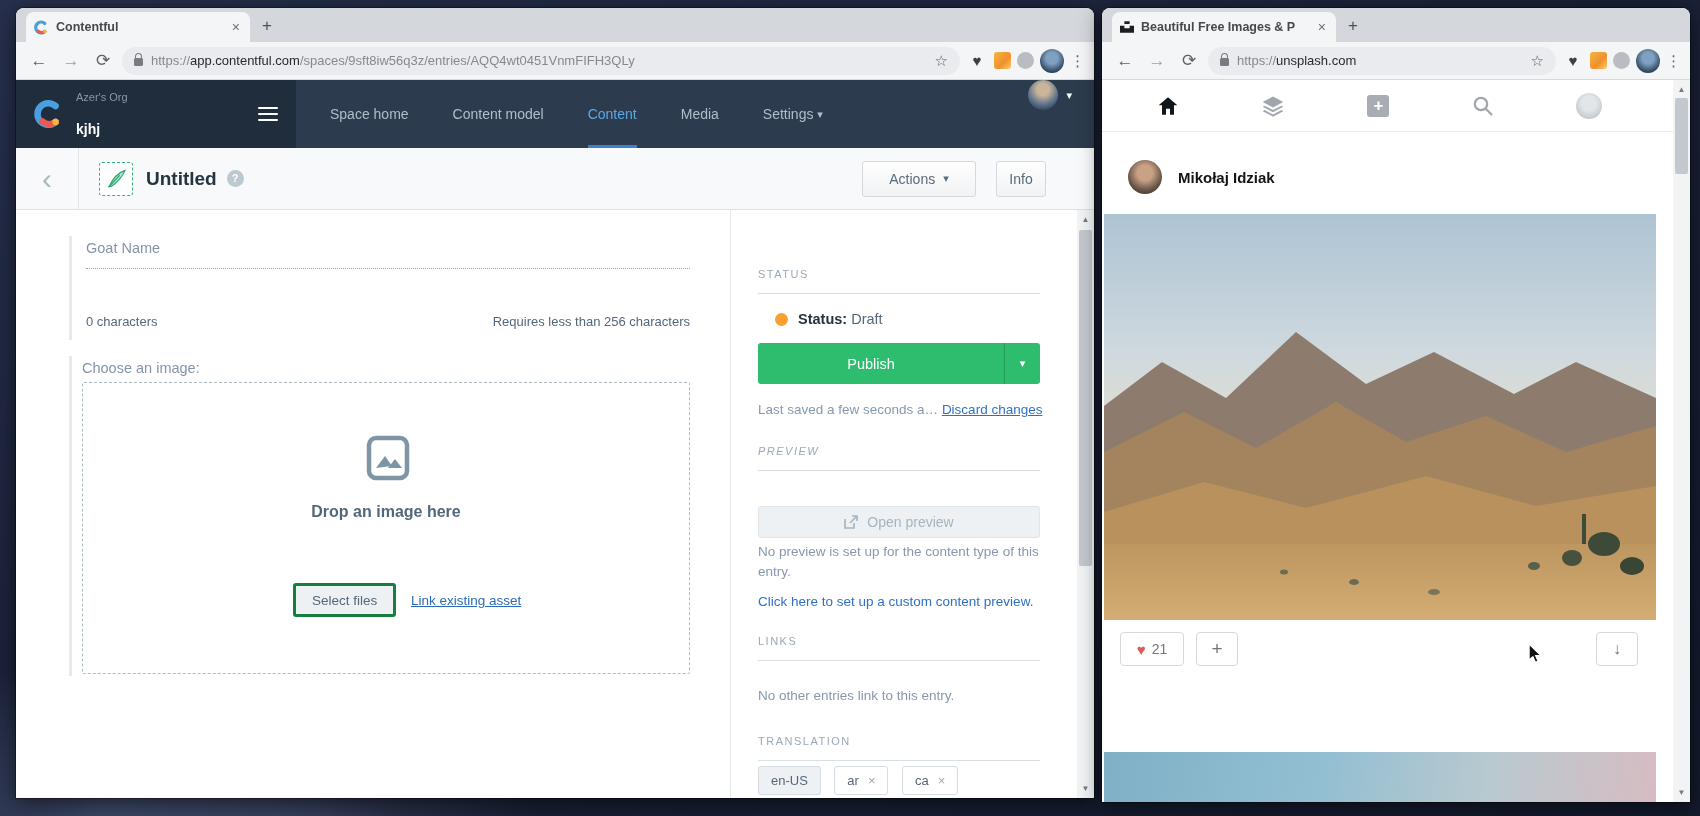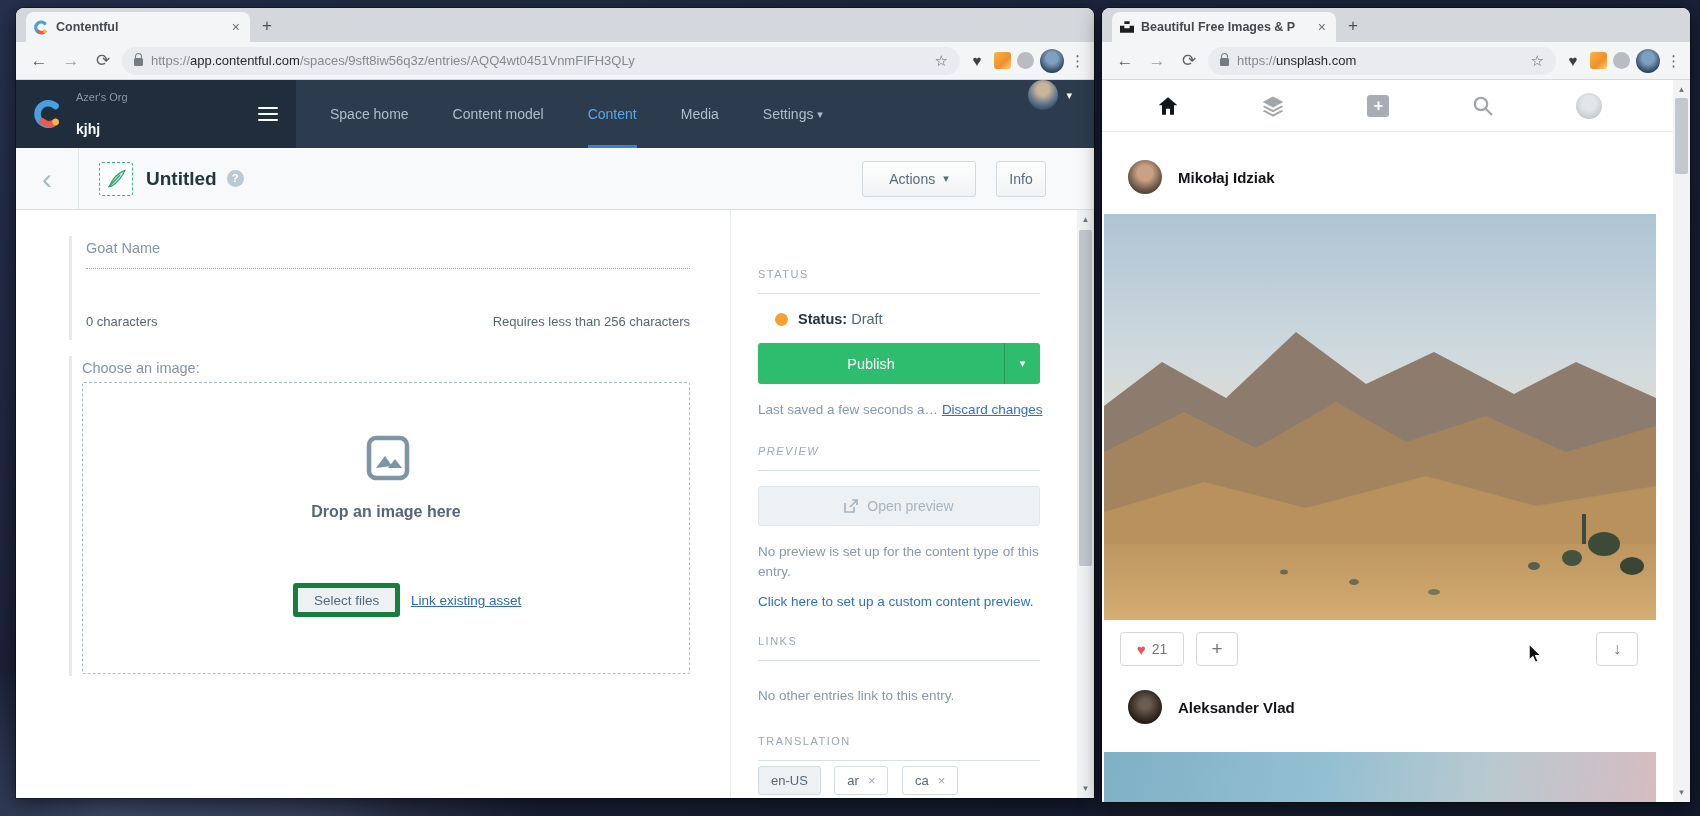--- a/index.html
+++ b/index.html
@@ -63,30 +63,30 @@
   .qmark { width:17px; height:17px; border-radius:50%; background:#bcc9d0; color:#fff; font-size:11px; font-weight:bold; text-align:center; line-height:17px; }
   .cfbtn { height:36px; background:linear-gradient(#fefefe,#f1f3f4); border:1px solid #d2dadf; border-radius:3px; color:#5a6b7b; font-size:14px; display:inline-flex; align-items:center; justify-content:center; gap:8px; }
   .cfbody { position:relative; height:588px; background:#fff; }
   .vdiv { position:absolute; top:0; bottom:0; width:1px; background:#e4eaee; }
   .fgroup-bar { position:absolute; width:3px; background:#e4eaee; }
   .flabel { font-size:14.5px; color:#8494a9; }
   .dotted { position:absolute; border-bottom:1px dotted #93a1ac; }
   .charinfo { font-size:13px; color:#54677a; }
   .dropbox { position:absolute; border:1px dashed #aebbc3; border-radius:2px; }
   .drophint { font-size:16px; color:#54677a; font-weight:bold; }
-  .selbtn { height:34px; padding:0 16px; background:#eef1f3; border:5px solid #15803d; border-radius:3px; font-size:13.5px; color:#54677a; display:inline-flex; align-items:center; }
+  .selbtn { height:34px; padding:0 16px; background:#eef1f3; border:3px solid #15803d; border-radius:3px; font-size:13.5px; color:#54677a; display:inline-flex; align-items:center; }
   .bluelink { color:#2e71c7; font-size:13.5px; }
   .ul { text-decoration:underline; }
   .sec { position:absolute; width:282px; font-size:11px; letter-spacing:1.5px; color:#9aa9b7; padding-bottom:13px; border-bottom:1px solid #d8e0e5; }
   .sidetext { position:absolute; width:282px; font-size:13.5px; color:#8798ad; line-height:1.45; }
   .statusdot { width:13px; height:13px; border-radius:50%; background:#f8a131; display:inline-block; margin-right:10px; vertical-align:-2px; }
   .pubbtn { position:absolute; width:282px; height:41px; background:#2ebd6e; border-radius:3px; display:flex; color:#fff; font-size:14.5px; }
   .pub-main { flex:1; display:flex; align-items:center; justify-content:center; }
   .pub-caret { width:36px; border-left:1px solid rgba(0,0,0,.18); display:flex; align-items:center; justify-content:center; font-size:11px; }
-  .openprev { position:absolute; width:282px; height:40px; background:#eef1f3; border:1px solid #e0e6ea; border-radius:3px; color:#a7b5c0; font-size:14px; display:flex; align-items:center; justify-content:center; gap:9px; }
+  .openprev { position:absolute; width:282px; height:32px; background:#eef1f3; border:1px solid #e0e6ea; border-radius:3px; color:#a7b5c0; font-size:14px; display:flex; align-items:center; justify-content:center; gap:9px;margin-top:20px; }
   .loc { height:29px; border:1px solid #d5dde2; background:#fff; border-radius:3px; display:inline-flex; align-items:center; padding:0 12px; font-size:13px; color:#54677a; margin-right:9px; }
   .loc.first { background:#eef1f3; }
   .loc .x { margin-left:9px; color:#9aa9b7; font-size:13px; }
   
   .ushdr { height:52px; border-bottom:1px solid #e9e9e9; display:flex; align-items:center; justify-content:space-around; padding:0 30px 0 14px; }
   .plusbox { width:22px; height:22px; background:#a7adb3; border-radius:3px; color:#fff; font-size:17px; font-weight:bold; text-align:center; line-height:21px; }
   .us-av { width:26px; height:26px; border-radius:50%; background:radial-gradient(circle at 50% 40%, #e3e6e9 35%, #bfc5ca 80%); }
   .feedrow { position:absolute; display:flex; align-items:center; gap:16px; }
   .feed-av { width:34px; height:34px; border-radius:50%; flex:none; }
   .feed-name { font-size:15px; font-weight:bold; color:#121417; }
@@ -334,24 +334,20 @@
       <span style="color:#e4575c; font-size:15px;">♥</span>
       <span>21</span>
     </div>
     <div class="actbtn" style="left:94px; top:500px; width:42px; font-size:19px;">
         <span>+</span>
       </div>
     <div class="actbtn" style="left:494px; top:500px; width:42px; font-size:16px;">
         <span>↓</span>
       </div>
 
-    <div class="feedrow" style="left:26px; top:558px;">
-      <span class="feed-av" style="background:radial-gradient(circle at 50% 42%, #6b5d52 18%, #241c15 70%);"></span>
-      <span class="feed-name">Aleksander Vlad</span>
-    </div>
     <div class="a" style="left:2px; top:620px; width:552px; height:50px; background:linear-gradient(100deg, #7fb0c6 0%, #93bfd2 40%, #b9c9cf 70%, #d6bcc2 100%);"></div>
   </div>
 
   <div class="sb a" style="right:0; top:72px; width:17px; height:722px;">
     <div class="arrow" style="top:5px;">▲</div>
     <div class="thumb" style="top:18px; height:76px;"></div>
     <div class="arrow" style="bottom:5px;">▼</div>
   </div>
 </div>
 

